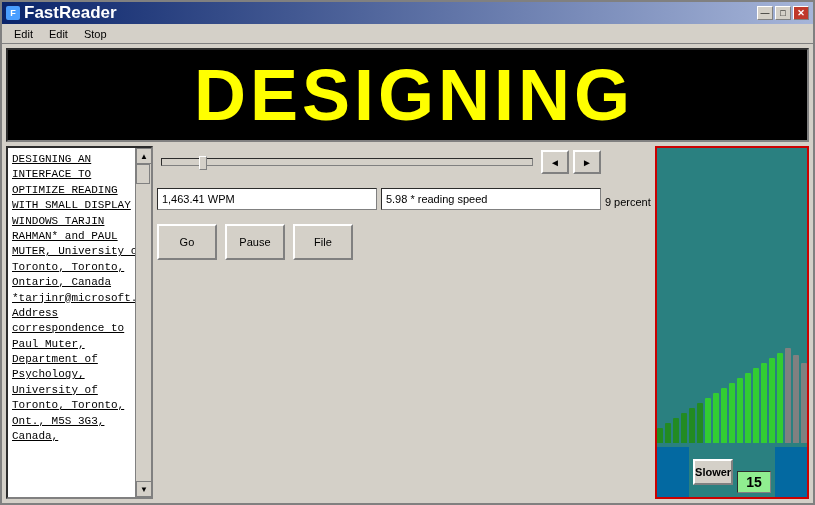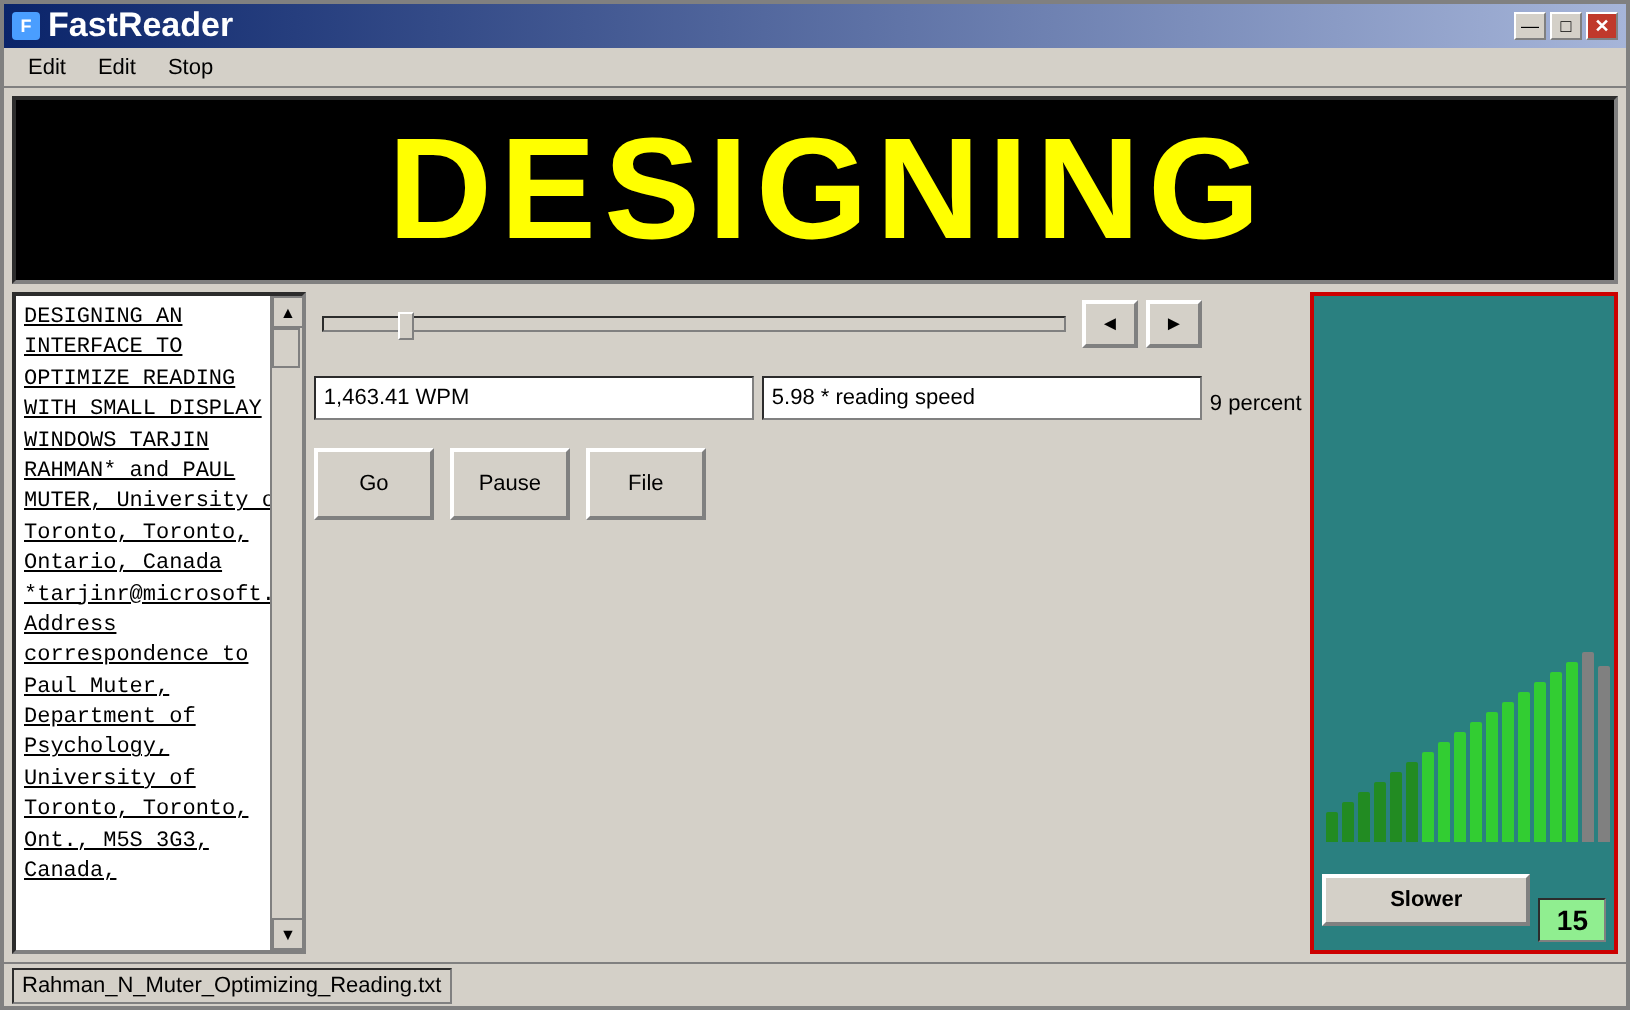--- a/index.html
+++ b/index.html
@@ -287,20 +287,21 @@
     }
 
     
     .speed-panel {
       width: 210px;
       border: 2px solid #cc0000;
       background: #0369a1;
       display: flex;
       flex-direction: column;
       overflow: hidden;
+      align-items: center;
     }
 
     
     .bar-chart {
       flex: 1;
       display: flex;
       align-items: flex-end;
       padding: 6px 6px 4px 6px;
       gap: 2px;
       background: #2a8080;
@@ -477,18 +478,13 @@
 
         <div class="speed-controls">
           <button class="speed-btn">Slower</button>
           <div class="speed-value">15</div>
         </div>
       </div>
 
     </div>
   </div>
 
-  <div class="status-bar">
-    <div class="status-panel">
-      <span>Rahman_N_Muter_Optimizing_Reading.txt</span>
-    </div>
-  </div>
 </div>
 
 </body></html>

